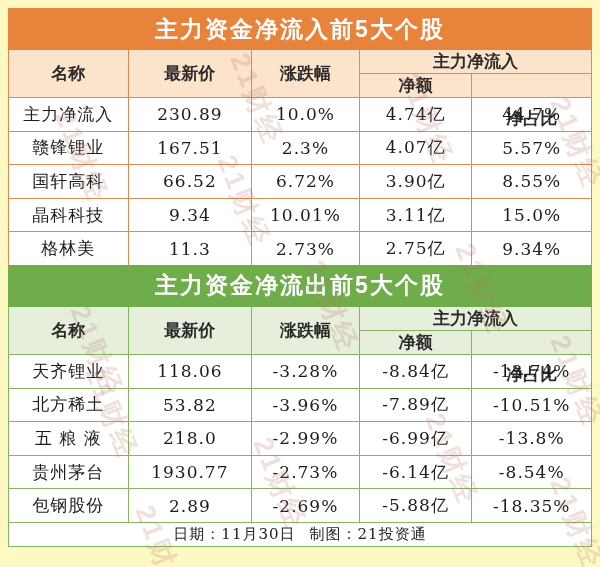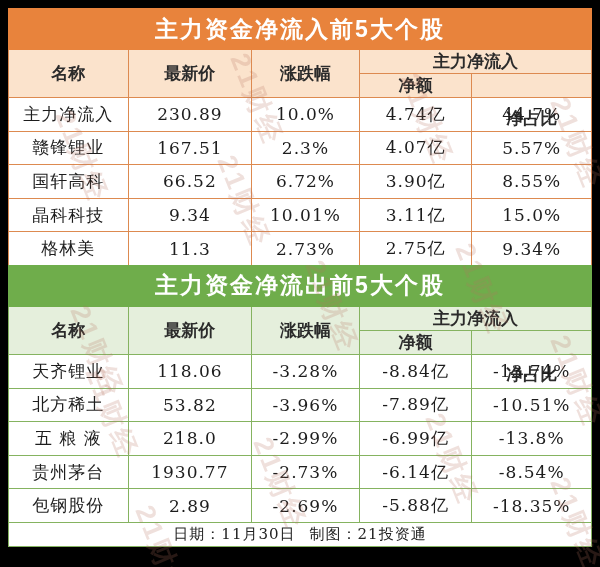--- a/index.html
+++ b/index.html
@@ -1,19 +1,19 @@
 <!DOCTYPE html>
 <html><head>
 <meta charset="utf-8">
 <style>
   html,body{margin:0;padding:0;background:#ffffff;}
   #stage{
     position:relative;
     width:600px;height:567px;
-    background:#000000;
+    background:#fef9c3;
     font-family:"Liberation Sans", sans-serif;
     overflow:hidden;
     box-sizing:border-box;
     padding:8px 8px 0 8px;
   }
   .tbl{width:584px;box-sizing:border-box;}
 
   
   .band{
     height:42px;display:flex;align-items:center;justify-content:center;

